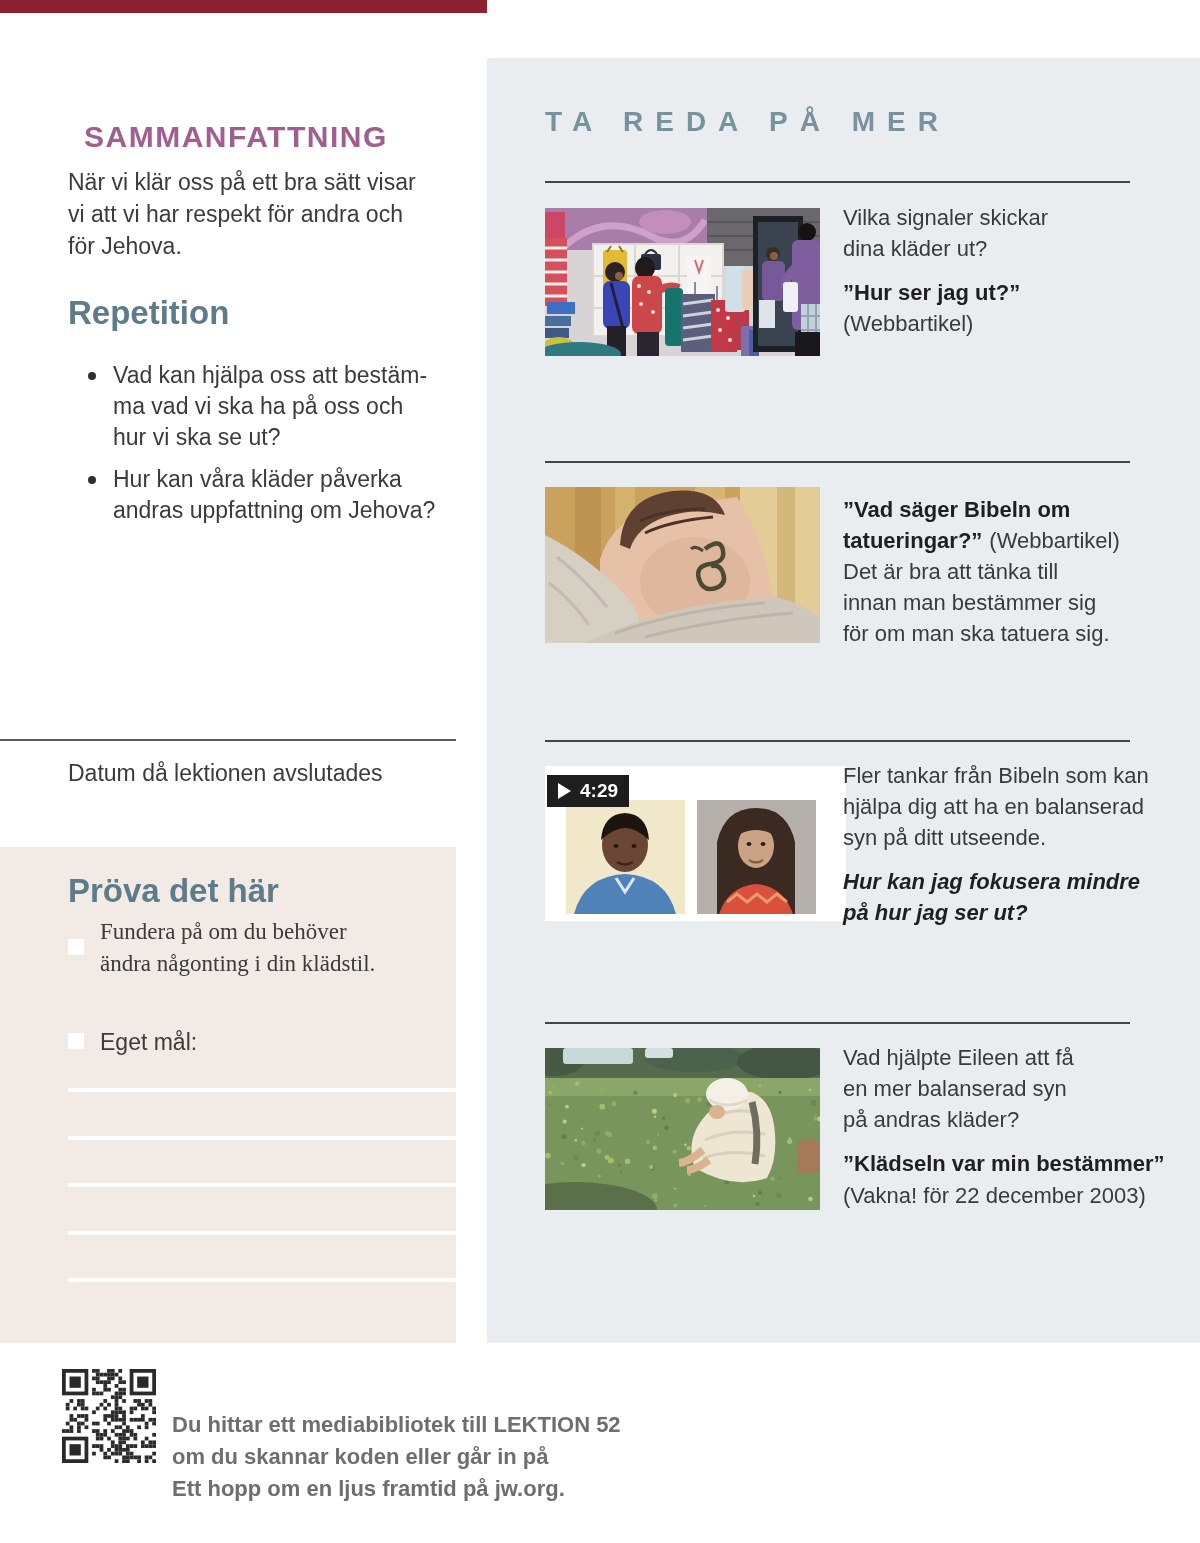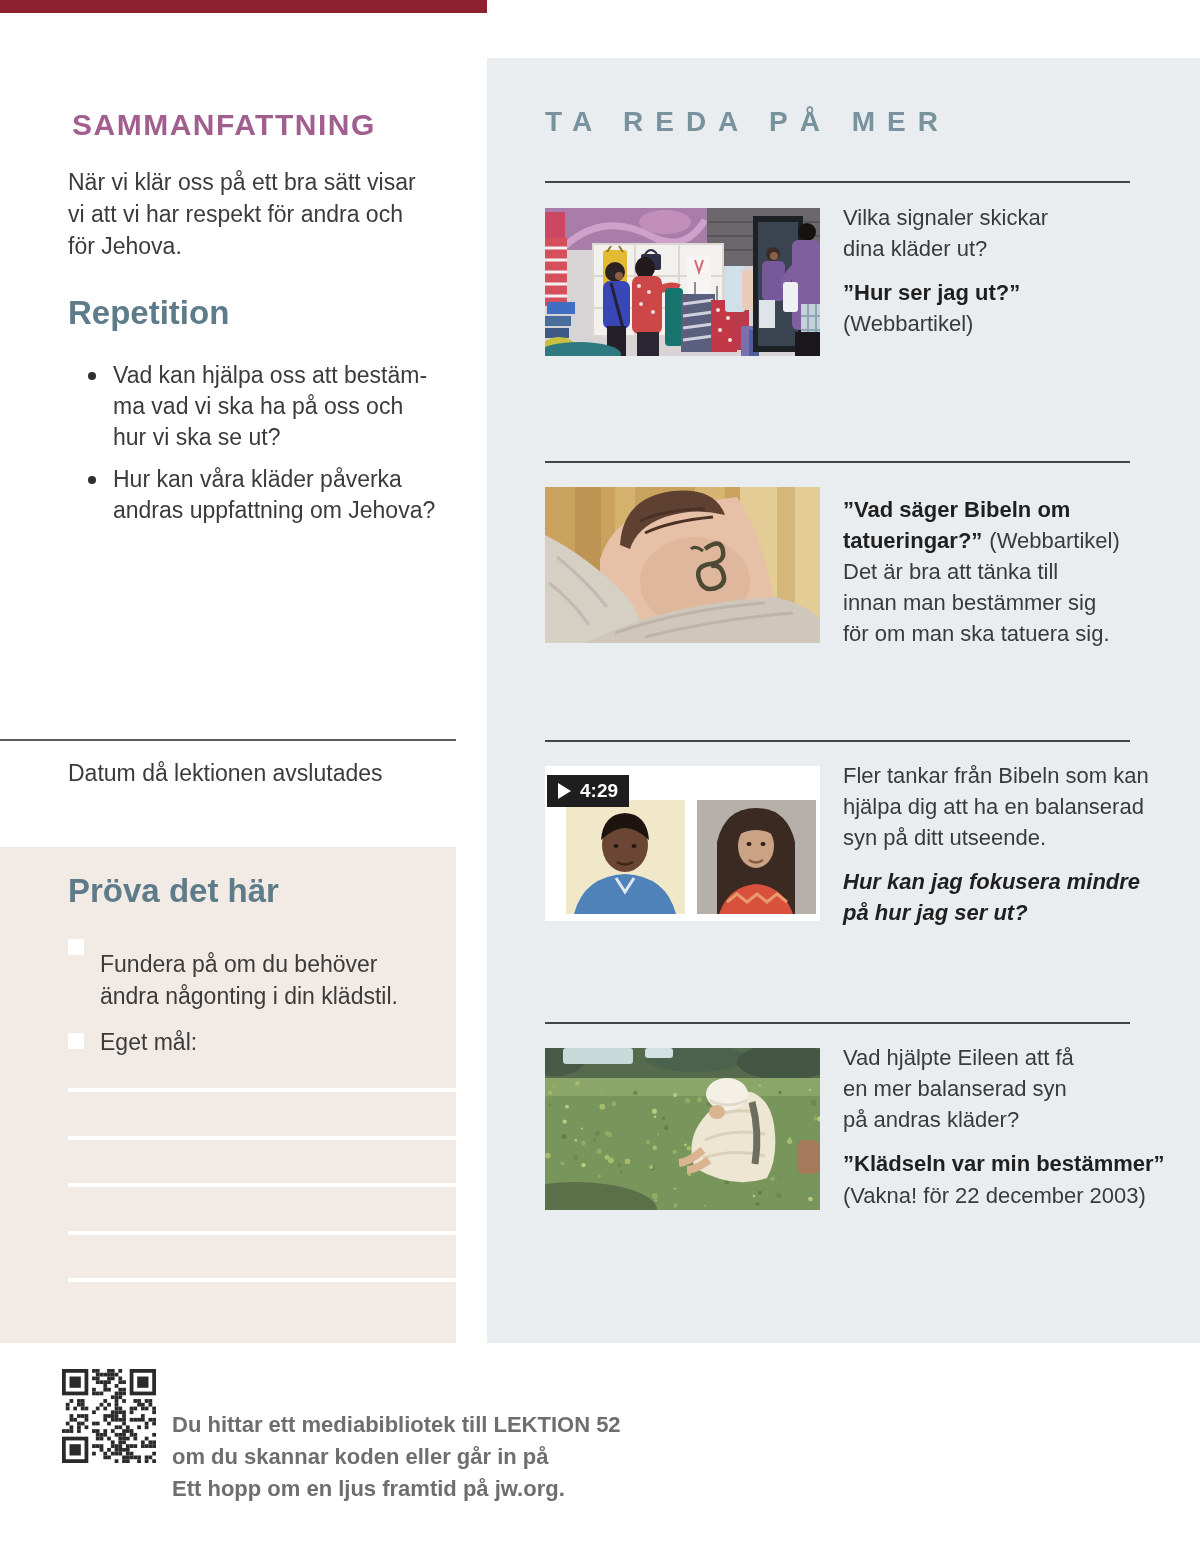--- a/index.html
+++ b/index.html
@@ -5,51 +5,51 @@
   html,body{margin:0;padding:0;background:#ffffff;}
   .page{position:relative;width:1200px;height:1543px;background:#ffffff;overflow:hidden;
         font-family:"Liberation Sans",sans-serif;color:#3b3b3b;}
   .abs{position:absolute;}
   .ml{white-space:pre-line;}
   
   .topbar{left:0;top:0;width:487px;height:13px;background:#8e2130;}
   .panel{left:487px;top:58px;width:713px;height:1285px;background:#e9edf0;}
   .trybox{left:0;top:847px;width:456px;height:496px;background:#f1eae5;}
   
-  .summary-title{left:68px;top:104px;margin:4px;font-size:30px;font-weight:800;letter-spacing:1.5px;color:#a05f8e;}
+  .summary-title{left:68px;top:104px;margin:16px;font-size:30px;font-weight:800;letter-spacing:1.5px;color:#a05f8e;}
   .bt{font-size:23px;line-height:32px;color:#3b3b3b;}
   .summary-text{left:68px;top:166px;}
   .h2{margin:0;font-size:33px;font-weight:700;color:#5e7b8a;}
   .review-title{left:68px;top:294px;}
   .bullets{left:88px;top:360px;}
   .bullet-row{display:flex;gap:17px;margin-bottom:11px;}
   .dot{width:8px;height:8px;border-radius:50%;background:#2f2f2f;margin-top:12px;flex:0 0 auto;}
   .bullet-text{font-size:23px;line-height:31px;}
   .hr-left{left:0;top:739px;width:456px;height:2px;background:#5c5c5c;}
   .date-label{left:68px;top:757px;}
   .try-title{left:68px;top:872px;}
   .checkbox{width:16px;height:16px;background:#ffffff;display:block;}
   .cb1{left:68px;top:939px;}
   .cb2{left:68px;top:1033px;}
-  .try-text1{left:100px;top:948px;}
+  .try-text1{left:100px;top:916px;font-family:Liberation Serif, serif;}
   .try-text2{left:100px;top:1026px;}
   .write-line{left:68px;width:388px;height:4px;background:#ffffff;}
   
   .panel-title{left:545px;top:106px;margin:0;font-size:28px;font-weight:700;letter-spacing:12px;color:#78929e;}
   .sec-hr{left:545px;width:585px;height:2px;background:#454545;}
   .media{left:545px;width:275px;display:block;}
   .sec-text{left:843px;width:345px;}
   .rt{font-size:22px;line-height:31px;color:#3a3a3a;}
   .pt{margin-top:13px;}
   .b{font-weight:700;color:#1f1f1f;}
   .bi{font-weight:700;font-style:italic;color:#1f1f1f;}
   .note-inline{margin-left:7px;font-weight:400;color:#3a3a3a;}
   .it{}
   
-  .video-card{left:545px;top:766px;width:275px;height:155px;background:#ffffff;}
+  .video-card{left:545px;top:766px;width:301px;height:155px;background:#ffffff;}
   .vphoto{position:absolute;top:34px;width:119px;height:114px;display:block;}
   .badge{position:absolute;left:2px;top:9px;height:32px;display:flex;align-items:center;gap:9px;
          padding:0 11px;background:#1e1e1e;color:#ffffff;font-size:19px;font-weight:700;}
   .play-tri{width:0;height:0;border-top:8px solid transparent;border-bottom:8px solid transparent;
             border-left:13px solid #ffffff;}
   
   .qr{left:62px;top:1369px;}
   .foot{left:172px;top:1409px;font-size:22px;line-height:32px;color:#6e6e6e;font-weight:600;}
 </style>
 </head>

